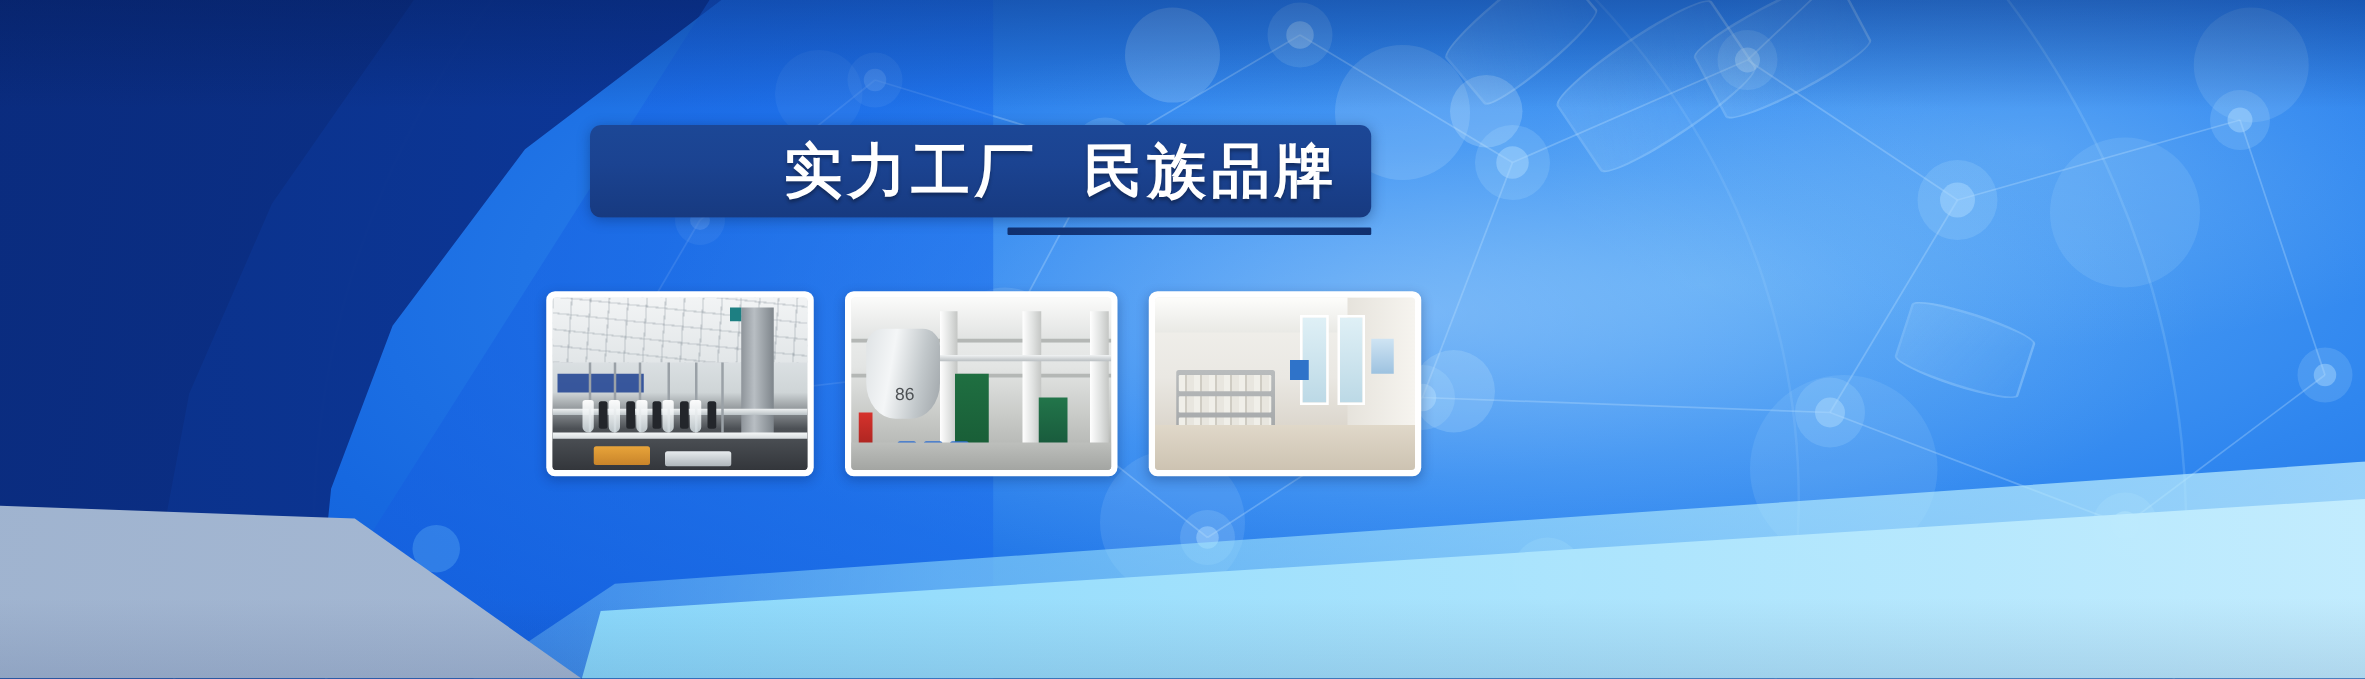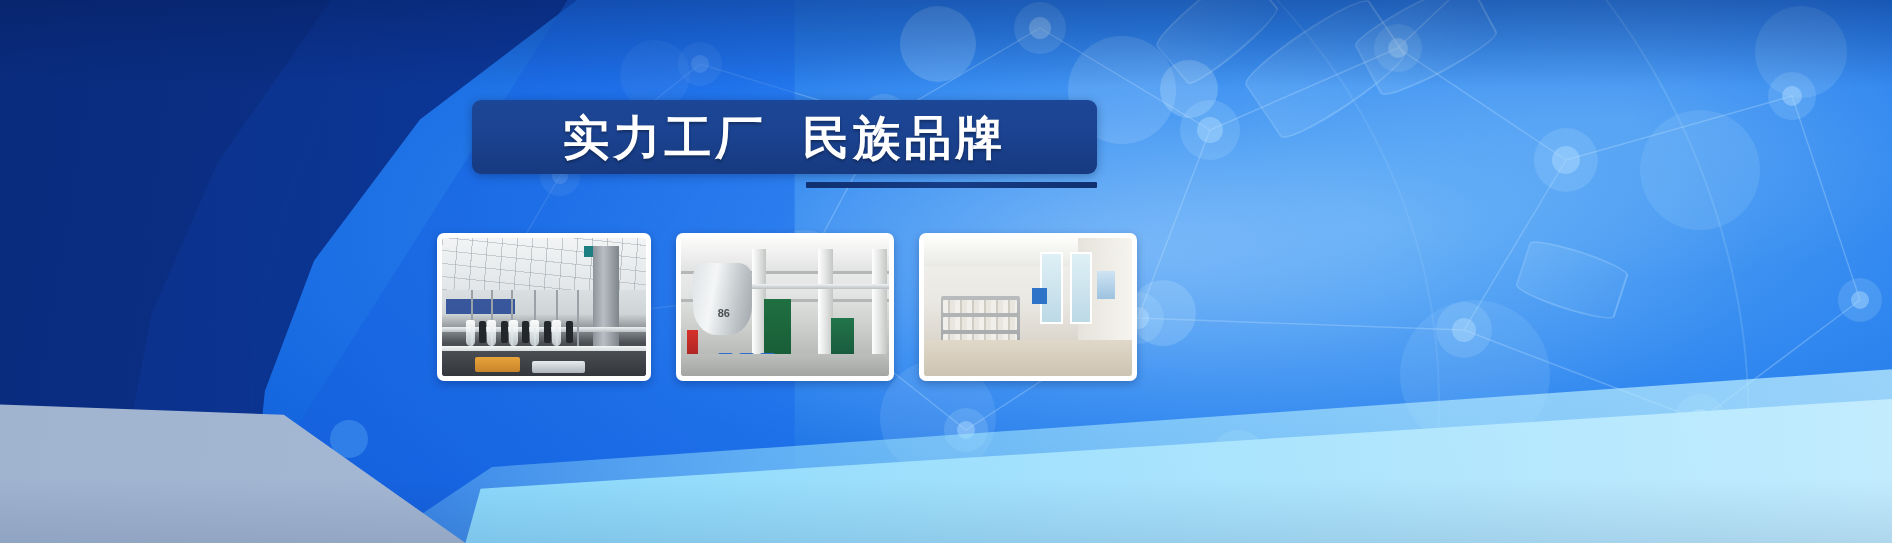--- a/index.html
+++ b/index.html
@@ -119,21 +119,21 @@
     width: 625px;
     z-index: 6;
   }
   .headline-plate {
     height: 74px;
     border-radius: 9px;
     background: linear-gradient(180deg, #1c4796 0%, #1b4391 42%, #173a80 100%);
     box-shadow: 0 2px 10px rgba(5,25,70,0.35);
     display: flex;
     align-items: center;
-    justify-content: center;
+    justify-content: flex-end;
     padding: 0 26px;
   }
   .headline-text {
     color: #ffffff;
     font-size: 47px;
     font-weight: 700;
     letter-spacing: 4px;
     line-height: 1;
     white-space: nowrap;
     text-shadow: 0 2px 3px rgba(0,0,0,0.33);
@@ -251,21 +251,21 @@
     position:absolute; top:8%; width:7%; height:92%;
     background: linear-gradient(90deg,#ffffff,#e0e2e1 55%,#c4c6c4);
   }
   .ph2 .tank {
     position:absolute; left:6%; top:18%; width:28%; height:52%;
     background: linear-gradient(100deg,#dfe3e5,#f4f6f7 35%,#c2c8cb 70%,#9fa5a9);
     border-radius: 14px 14px 40% 40%;
   }
   .ph2 .tank-label {
     position:absolute; left:52%; top:62%; transform:translateX(-50%);
-    color:#4d5154; font-size:11px; font-weight:700;
+    color:#4d5154; font-size:14px; font-weight:400;
   }
   .ph2 .green-door {
     position:absolute; left:40%; top:44%; width:13%; height:46%;
     background: linear-gradient(180deg,#1f6f41,#185c36);
   }
   .ph2 .green-door2 {
     position:absolute; left:72%; top:58%; width:11%; height:32%;
     background: linear-gradient(180deg,#22754a,#17563a);
   }
   .ph2 .rail {

